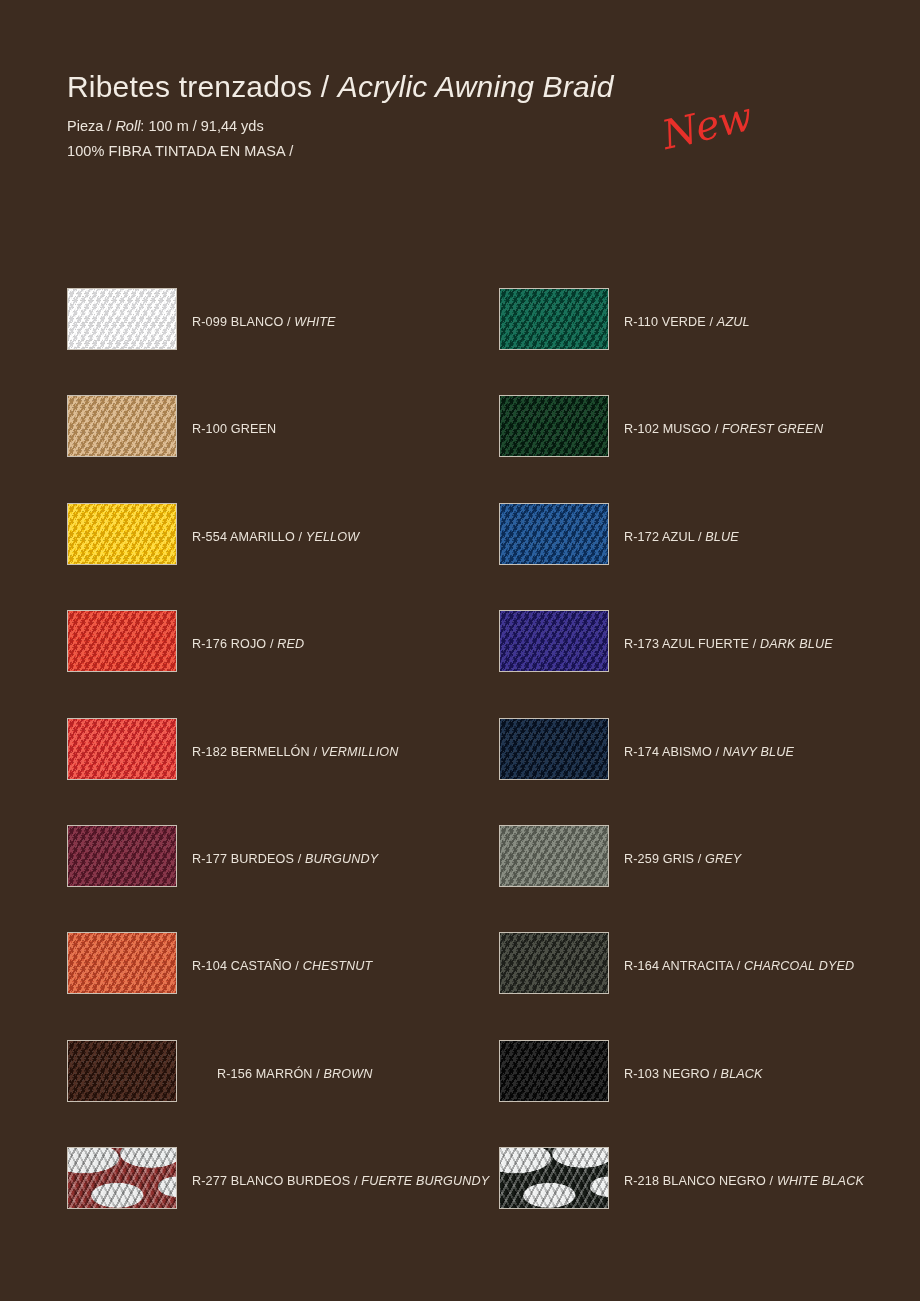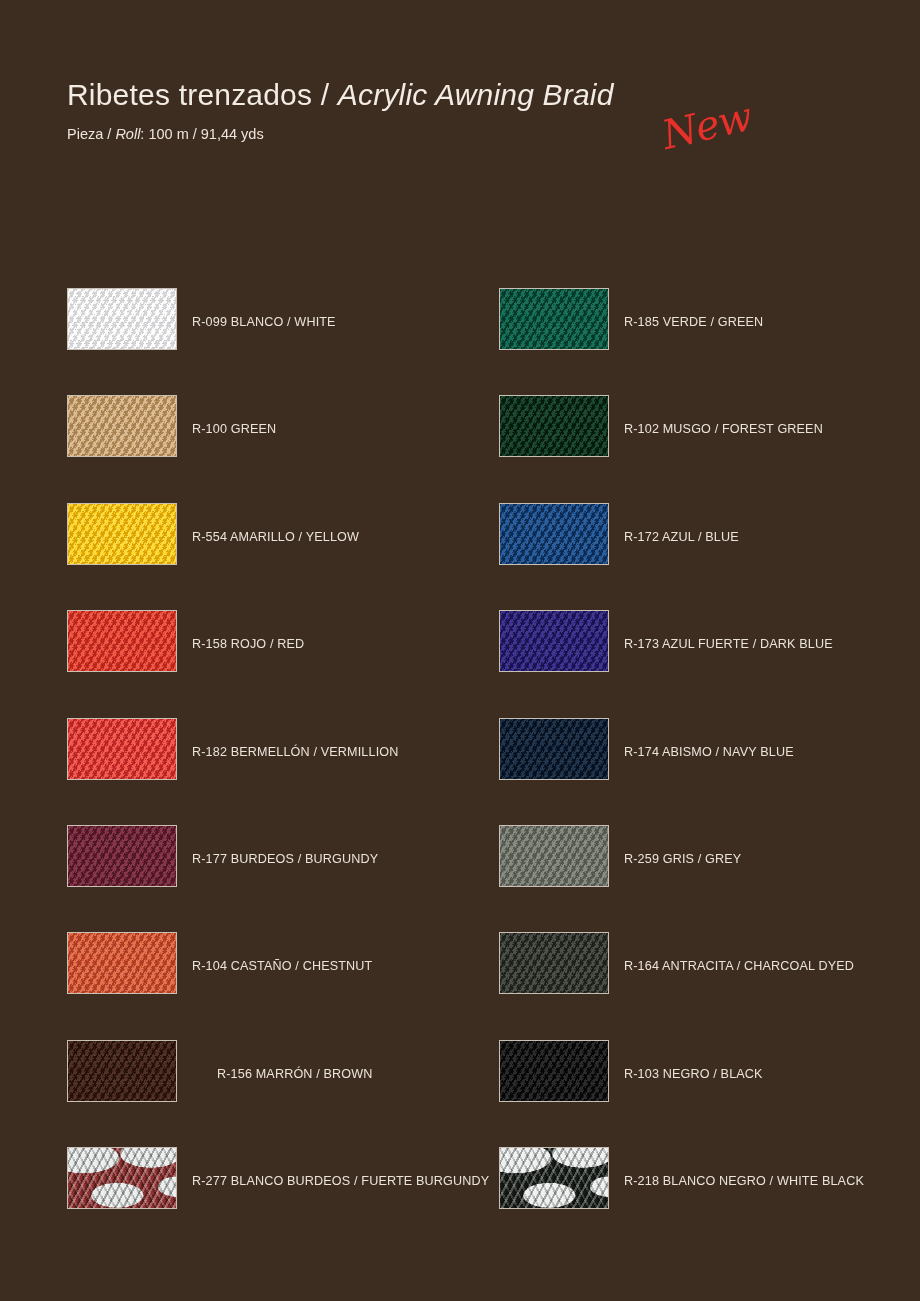--- a/index.html
+++ b/index.html
@@ -12,21 +12,21 @@
     background: #3d2c20;
     font-family: "Liberation Sans", sans-serif;
     overflow: hidden;
     position: relative;
   }
 
   
   .header {
     position: absolute;
     left: 67px;
-    top: 78px;
+    top: 70px;
     width: 790px;
   }
   .title {
     font-size: 30px;
     color: #f2ece4;
     font-weight: 400;
     letter-spacing: 0.2px;
     white-space: nowrap;
     line-height: 1.1;
   }
@@ -102,37 +102,39 @@
   .label {
     position: absolute;
     left: 125px;
     top: 27px;
     font-size: 12.6px;
     color: #ebe4da;
     white-space: nowrap;
     letter-spacing: 0.15px;
   }
   .label .en {
+    font-style: italic;
     text-align: right;
   }
   .label.indent { left: 150px; }
 </style>
 </head>
 <body>
 
 <div class="header">
   <div class="title">
     <span>Ribetes trenzados</span><span> / </span><span class="en">Acrylic Awning Braid</span>
   </div>
   <div class="specs">
     <div class="spec-line">
       <span>Pieza</span>
       <span>/</span>
       <span class="it">Roll</span><span>: 100 m / 91,44 yds</span>
     </div>
+    <div class="spec-line caps">100% FIBRA TINTADA EN MASA /</div>
   </div>
 </div>
 
 <div class="new-stamp">New</div>
 
 <div class="grid">
   <div class="col col-left" id="col-left">
       <div class="row">
         <div class="swatch">
           <div class="weave" style="background: repeating-linear-gradient(122deg, rgb(212, 212, 214) 0px, rgb(212, 212, 214) 1.6px, rgba(255, 255, 255, 0) 1.6px, rgba(255, 255, 255, 0) 3.1px, rgb(255, 255, 255) 3.1px, rgb(255, 255, 255) 4.6px, rgba(255, 255, 255, 0) 4.6px, rgba(255, 255, 255, 0) 6.6px), repeating-linear-gradient(58deg, rgb(212, 212, 214) 0px, rgb(212, 212, 214) 1.6px, rgba(255, 255, 255, 0) 1.6px, rgba(255, 255, 255, 0) 3.1px, rgb(255, 255, 255) 3.1px, rgb(255, 255, 255) 4.6px, rgba(255, 255, 255, 0) 4.6px, rgba(255, 255, 255, 0) 6.6px), repeating-linear-gradient(0deg, rgba(0, 0, 0, 0.16) 0px, rgba(0, 0, 0, 0.16) 1px, rgba(255, 255, 255, 0.1) 1px, rgba(255, 255, 255, 0.1) 2.4px, rgba(0, 0, 0, 0) 2.4px, rgba(0, 0, 0, 0) 3.6px), linear-gradient(rgb(242, 242, 242), rgb(242, 242, 242));"></div>
@@ -148,21 +150,21 @@
       <div class="row">
         <div class="swatch">
           <div class="weave" style="background: repeating-linear-gradient(122deg, rgb(220, 163, 3) 0px, rgb(220, 163, 3) 1.6px, rgba(255, 255, 255, 0) 1.6px, rgba(255, 255, 255, 0) 3.1px, rgb(255, 220, 69) 3.1px, rgb(255, 220, 69) 4.6px, rgba(255, 255, 255, 0) 4.6px, rgba(255, 255, 255, 0) 6.6px), repeating-linear-gradient(58deg, rgb(220, 163, 3) 0px, rgb(220, 163, 3) 1.6px, rgba(255, 255, 255, 0) 1.6px, rgba(255, 255, 255, 0) 3.1px, rgb(255, 220, 69) 3.1px, rgb(255, 220, 69) 4.6px, rgba(255, 255, 255, 0) 4.6px, rgba(255, 255, 255, 0) 6.6px), repeating-linear-gradient(0deg, rgba(0, 0, 0, 0.16) 0px, rgba(0, 0, 0, 0.16) 1px, rgba(255, 255, 255, 0.1) 1px, rgba(255, 255, 255, 0.1) 2.4px, rgba(0, 0, 0, 0) 2.4px, rgba(0, 0, 0, 0) 3.6px), linear-gradient(rgb(247, 201, 21), rgb(247, 201, 21));"></div>
         </div>
         <div class="label"><span>R-554 AMARILLO / </span><span class="en">YELLOW</span></div>
       </div>
       <div class="row">
         <div class="swatch">
           <div class="weave" style="background: repeating-linear-gradient(122deg, rgb(184, 36, 28) 0px, rgb(184, 36, 28) 1.6px, rgba(255, 255, 255, 0) 1.6px, rgba(255, 255, 255, 0) 3.1px, rgb(239, 90, 69) 3.1px, rgb(239, 90, 69) 4.6px, rgba(255, 255, 255, 0) 4.6px, rgba(255, 255, 255, 0) 6.6px), repeating-linear-gradient(58deg, rgb(184, 36, 28) 0px, rgb(184, 36, 28) 1.6px, rgba(255, 255, 255, 0) 1.6px, rgba(255, 255, 255, 0) 3.1px, rgb(239, 90, 69) 3.1px, rgb(239, 90, 69) 4.6px, rgba(255, 255, 255, 0) 4.6px, rgba(255, 255, 255, 0) 6.6px), repeating-linear-gradient(0deg, rgba(0, 0, 0, 0.16) 0px, rgba(0, 0, 0, 0.16) 1px, rgba(255, 255, 255, 0.1) 1px, rgba(255, 255, 255, 0.1) 2.4px, rgba(0, 0, 0, 0) 2.4px, rgba(0, 0, 0, 0) 3.6px), linear-gradient(rgb(224, 57, 44), rgb(224, 57, 44));"></div>
         </div>
-        <div class="label"><span>R-158 ROJO / </span><span class="en">RED</span></div>
+        <div class="label"><span>R-176 ROJO / </span><span class="en">RED</span></div>
       </div>
       <div class="row">
         <div class="swatch">
           <div class="weave" style="background: repeating-linear-gradient(122deg, rgb(187, 34, 36) 0px, rgb(187, 34, 36) 1.6px, rgba(255, 255, 255, 0) 1.6px, rgba(255, 255, 255, 0) 3.1px, rgb(241, 94, 82) 3.1px, rgb(241, 94, 82) 4.6px, rgba(255, 255, 255, 0) 4.6px, rgba(255, 255, 255, 0) 6.6px), repeating-linear-gradient(58deg, rgb(187, 34, 36) 0px, rgb(187, 34, 36) 1.6px, rgba(255, 255, 255, 0) 1.6px, rgba(255, 255, 255, 0) 3.1px, rgb(241, 94, 82) 3.1px, rgb(241, 94, 82) 4.6px, rgba(255, 255, 255, 0) 4.6px, rgba(255, 255, 255, 0) 6.6px), repeating-linear-gradient(0deg, rgba(0, 0, 0, 0.16) 0px, rgba(0, 0, 0, 0.16) 1px, rgba(255, 255, 255, 0.1) 1px, rgba(255, 255, 255, 0.1) 2.4px, rgba(0, 0, 0, 0) 2.4px, rgba(0, 0, 0, 0) 3.6px), linear-gradient(rgb(226, 59, 54), rgb(226, 59, 54));"></div>
         </div>
         <div class="label"><span>R-182 BERMELLÓN / </span><span class="en">VERMILLION</span></div>
       </div>
       <div class="row">
         <div class="swatch">
           <div class="weave" style="background: repeating-linear-gradient(122deg, rgb(79, 21, 37) 0px, rgb(79, 21, 37) 1.6px, rgba(255, 255, 255, 0) 1.6px, rgba(255, 255, 255, 0) 3.1px, rgb(136, 54, 74) 3.1px, rgb(136, 54, 74) 4.6px, rgba(255, 255, 255, 0) 4.6px, rgba(255, 255, 255, 0) 6.6px), repeating-linear-gradient(58deg, rgb(79, 21, 37) 0px, rgb(79, 21, 37) 1.6px, rgba(255, 255, 255, 0) 1.6px, rgba(255, 255, 255, 0) 3.1px, rgb(136, 54, 74) 3.1px, rgb(136, 54, 74) 4.6px, rgba(255, 255, 255, 0) 4.6px, rgba(255, 255, 255, 0) 6.6px), repeating-linear-gradient(0deg, rgba(0, 0, 0, 0.16) 0px, rgba(0, 0, 0, 0.16) 1px, rgba(255, 255, 255, 0.1) 1px, rgba(255, 255, 255, 0.1) 2.4px, rgba(0, 0, 0, 0) 2.4px, rgba(0, 0, 0, 0) 3.6px), linear-gradient(rgb(109, 36, 54), rgb(109, 36, 54));"></div>
@@ -186,21 +188,21 @@
           <div class="weave" style="background: repeating-linear-gradient(118deg, rgba(0, 0, 0, 0.3) 0px, rgba(0, 0, 0, 0.3) 2px, rgba(255, 255, 255, 0.26) 2px, rgba(255, 255, 255, 0.26) 4.2px, rgba(0, 0, 0, 0) 4.2px, rgba(0, 0, 0, 0) 7px) 0% 0% / auto, repeating-linear-gradient(62deg, rgba(0, 0, 0, 0.22) 0px, rgba(0, 0, 0, 0.22) 2px, rgba(255, 255, 255, 0.18) 2px, rgba(255, 255, 255, 0.18) 4px, rgba(0, 0, 0, 0) 4px, rgba(0, 0, 0, 0) 7px), radial-gradient(60px 26px at 18% 22%, rgb(232, 234, 234) 0px, rgb(232, 234, 234) 58%, rgba(0, 0, 0, 0) 60%), radial-gradient(52px 24px at 74% 16%, rgb(232, 234, 234) 0px, rgb(232, 234, 234) 58%, rgba(0, 0, 0, 0) 60%), radial-gradient(46px 22px at 46% 74%, rgb(232, 234, 234) 0px, rgb(232, 234, 234) 55%, rgba(0, 0, 0, 0) 58%), radial-gradient(34px 18px at 96% 62%, rgb(232, 234, 234) 0px, rgb(232, 234, 234) 55%, rgba(0, 0, 0, 0) 58%), linear-gradient(rgb(140, 47, 45), rgb(140, 47, 45));"></div>
         </div>
         <div class="label"><span>R-277 BLANCO BURDEOS / </span><span class="en">FUERTE BURGUNDY</span></div>
       </div>
     </div>
   <div class="col col-right" id="col-right">
       <div class="row">
         <div class="swatch">
           <div class="weave" style="background: repeating-linear-gradient(122deg, rgb(4, 56, 42) 0px, rgb(4, 56, 42) 1.6px, rgba(255, 255, 255, 0) 1.6px, rgba(255, 255, 255, 0) 3.1px, rgb(24, 114, 90) 3.1px, rgb(24, 114, 90) 4.6px, rgba(255, 255, 255, 0) 4.6px, rgba(255, 255, 255, 0) 6.6px), repeating-linear-gradient(58deg, rgb(4, 56, 42) 0px, rgb(4, 56, 42) 1.6px, rgba(255, 255, 255, 0) 1.6px, rgba(255, 255, 255, 0) 3.1px, rgb(24, 114, 90) 3.1px, rgb(24, 114, 90) 4.6px, rgba(255, 255, 255, 0) 4.6px, rgba(255, 255, 255, 0) 6.6px), repeating-linear-gradient(0deg, rgba(0, 0, 0, 0.16) 0px, rgba(0, 0, 0, 0.16) 1px, rgba(255, 255, 255, 0.1) 1px, rgba(255, 255, 255, 0.1) 2.4px, rgba(0, 0, 0, 0) 2.4px, rgba(0, 0, 0, 0) 3.6px), linear-gradient(rgb(12, 87, 65), rgb(12, 87, 65));"></div>
         </div>
-        <div class="label"><span>R-185 VERDE / </span><span class="en">GREEN</span></div>
+        <div class="label"><span>R-110 VERDE / </span><span class="en">AZUL</span></div>
       </div>
       <div class="row">
         <div class="swatch">
           <div class="weave" style="background: repeating-linear-gradient(122deg, rgb(4, 25, 13) 0px, rgb(4, 25, 13) 1.6px, rgba(255, 255, 255, 0) 1.6px, rgba(255, 255, 255, 0) 3.1px, rgb(28, 74, 44) 3.1px, rgb(28, 74, 44) 4.6px, rgba(255, 255, 255, 0) 4.6px, rgba(255, 255, 255, 0) 6.6px), repeating-linear-gradient(58deg, rgb(4, 25, 13) 0px, rgb(4, 25, 13) 1.6px, rgba(255, 255, 255, 0) 1.6px, rgba(255, 255, 255, 0) 3.1px, rgb(28, 74, 44) 3.1px, rgb(28, 74, 44) 4.6px, rgba(255, 255, 255, 0) 4.6px, rgba(255, 255, 255, 0) 6.6px), repeating-linear-gradient(0deg, rgba(0, 0, 0, 0.16) 0px, rgba(0, 0, 0, 0.16) 1px, rgba(255, 255, 255, 0.1) 1px, rgba(255, 255, 255, 0.1) 2.4px, rgba(0, 0, 0, 0) 2.4px, rgba(0, 0, 0, 0) 3.6px), linear-gradient(rgb(14, 45, 28), rgb(14, 45, 28));"></div>
         </div>
         <div class="label"><span>R-102 MUSGO / </span><span class="en">FOREST GREEN</span></div>
       </div>
       <div class="row">
         <div class="swatch">
           <div class="weave" style="background: repeating-linear-gradient(122deg, rgb(11, 43, 85) 0px, rgb(11, 43, 85) 1.6px, rgba(255, 255, 255, 0) 1.6px, rgba(255, 255, 255, 0) 3.1px, rgb(42, 96, 159) 3.1px, rgb(42, 96, 159) 4.6px, rgba(255, 255, 255, 0) 4.6px, rgba(255, 255, 255, 0) 6.6px), repeating-linear-gradient(58deg, rgb(11, 43, 85) 0px, rgb(11, 43, 85) 1.6px, rgba(255, 255, 255, 0) 1.6px, rgba(255, 255, 255, 0) 3.1px, rgb(42, 96, 159) 3.1px, rgb(42, 96, 159) 4.6px, rgba(255, 255, 255, 0) 4.6px, rgba(255, 255, 255, 0) 6.6px), repeating-linear-gradient(0deg, rgba(0, 0, 0, 0.16) 0px, rgba(0, 0, 0, 0.16) 1px, rgba(255, 255, 255, 0.1) 1px, rgba(255, 255, 255, 0.1) 2.4px, rgba(0, 0, 0, 0) 2.4px, rgba(0, 0, 0, 0) 3.6px), linear-gradient(rgb(23, 69, 124), rgb(23, 69, 124));"></div>

